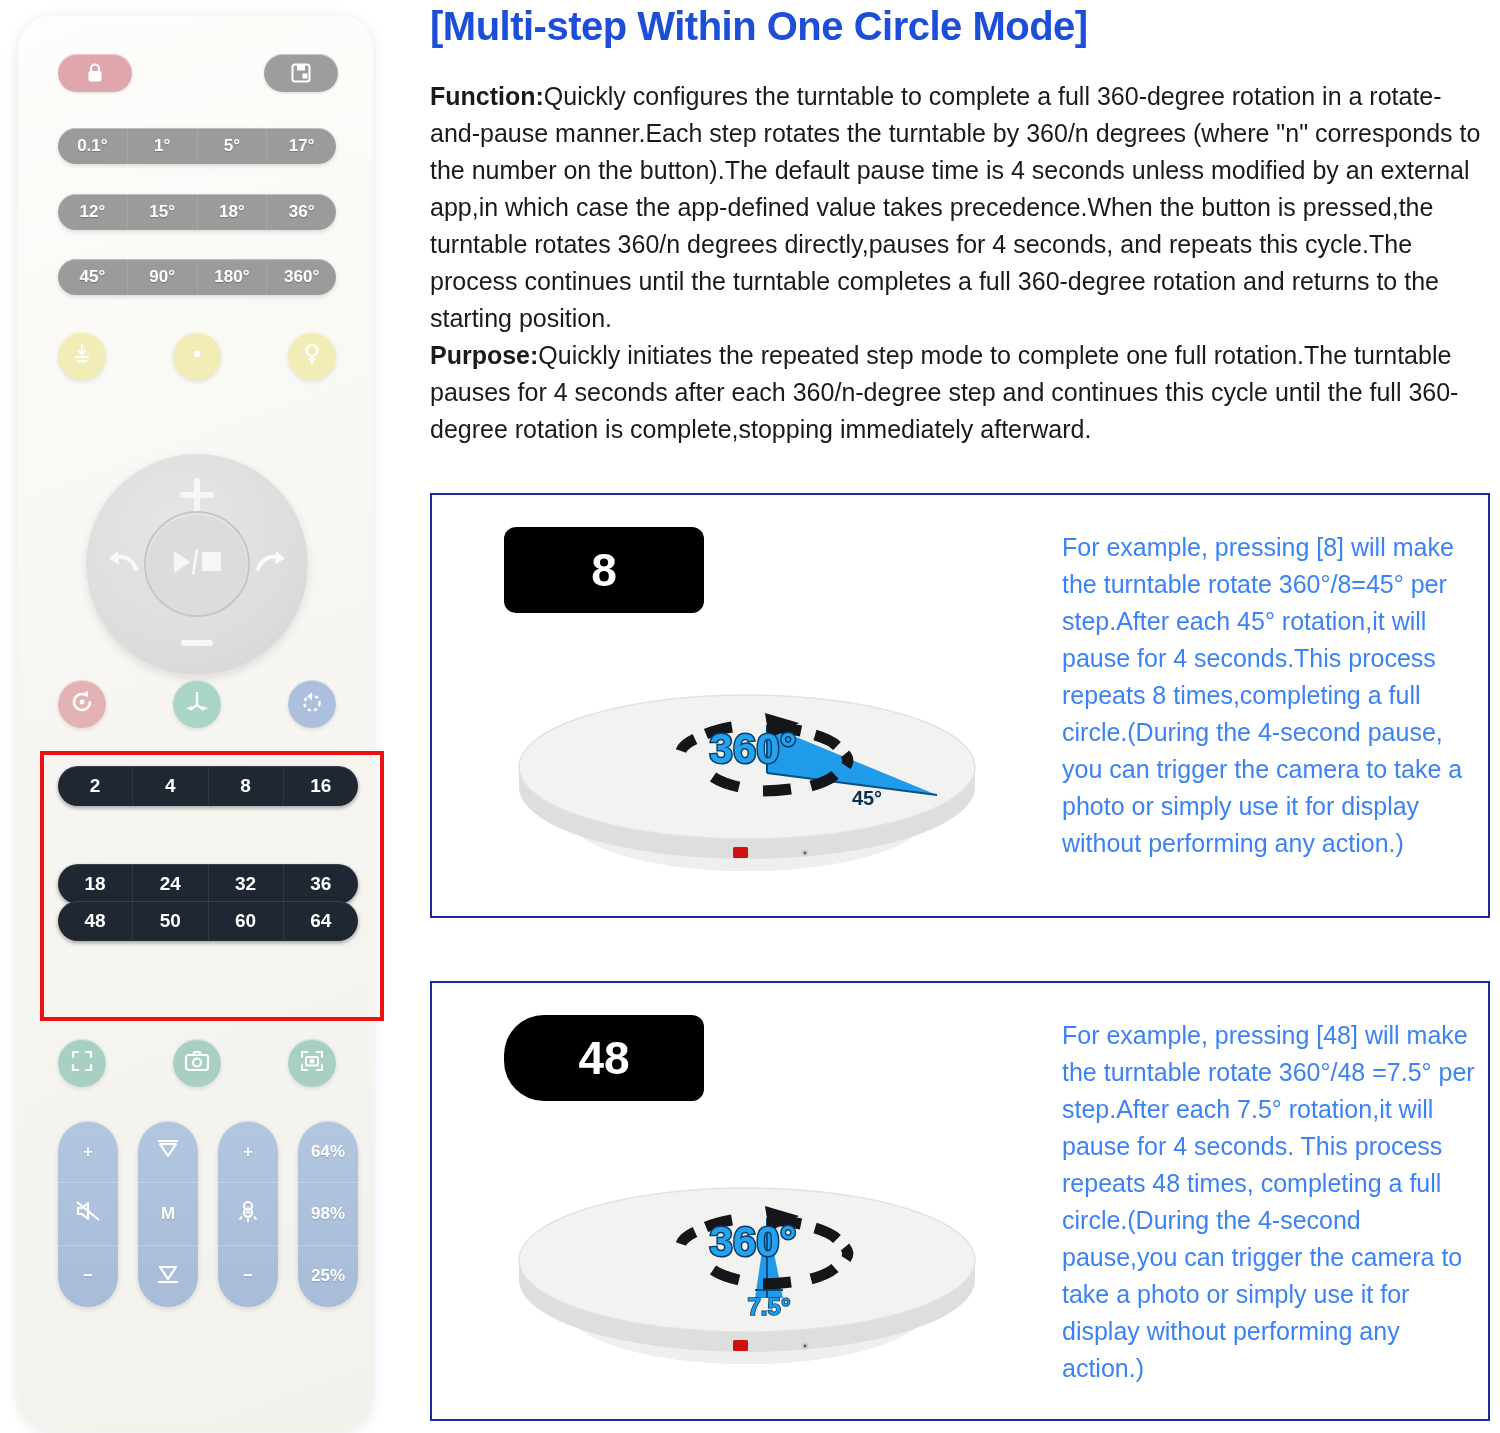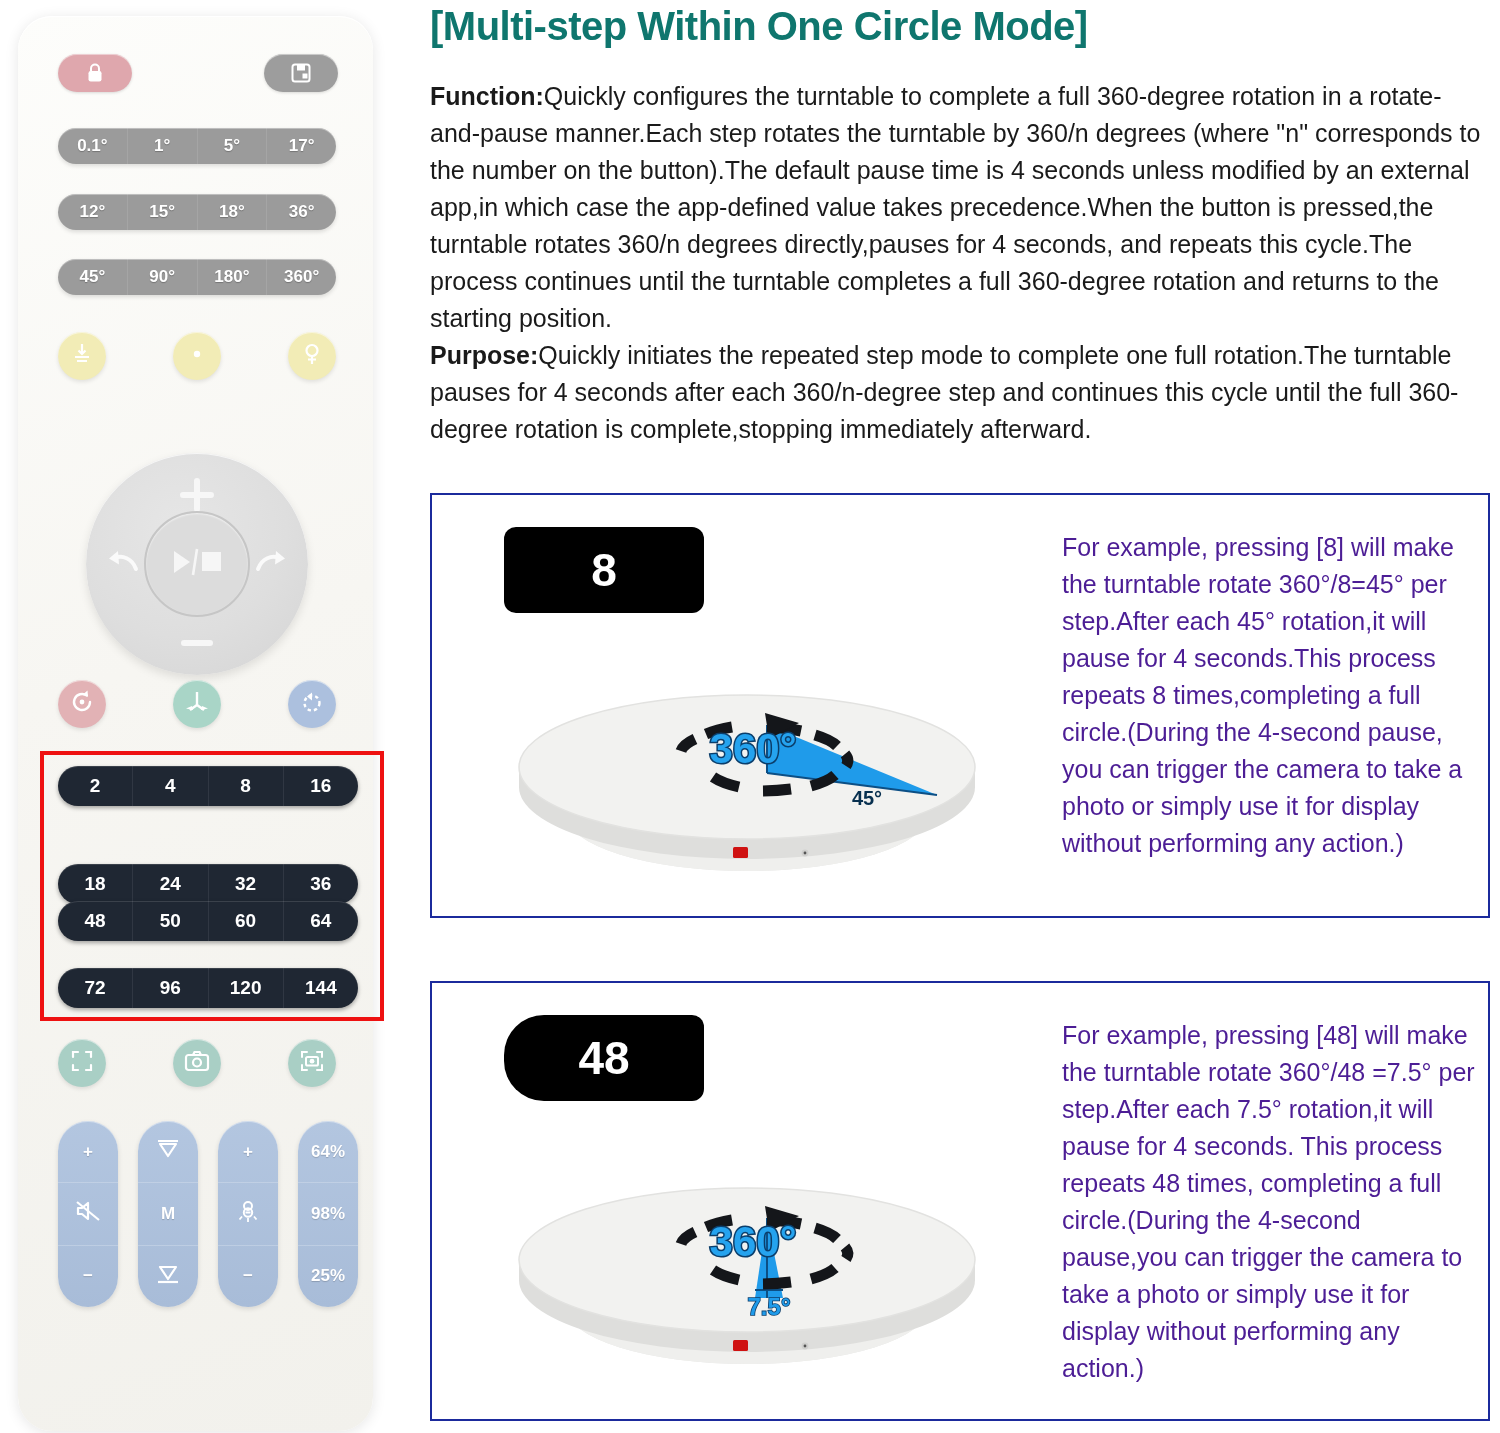--- a/index.html
+++ b/index.html
@@ -133,21 +133,21 @@
     border-bottom:1px solid rgba(255,255,255,.22);
     text-shadow:0 1px 1px rgba(0,0,0,.18);
   }
   .vpill > div:last-child{border-bottom:none;}
 
   
   #content{position:absolute;left:420px;top:0;width:1080px;height:1433px;}
 
   #page-title{
     position:absolute;left:10px;top:4px;width:1060px;
-    font-size:40px;font-weight:bold;color:#0f766e;letter-spacing:-.5px;
+    font-size:40px;font-weight:bold;color:#1d4ed8;letter-spacing:-.5px;
     white-space:nowrap;
   }
 
   #intro{
     position:absolute;left:10px;top:78px;width:1052px;
     font-size:25px;line-height:37px;color:#1a1a1a;
   }
   .lead{font-weight:bold;}
 
   .ex-box{
@@ -160,21 +160,21 @@
   .badge{
     position:absolute;left:72px;top:32px;
     width:200px;height:86px;background:#000;border-radius:12px;
     display:flex;align-items:center;justify-content:center;
     color:#fff;font-size:46px;font-weight:bold;
   }
   #ex-box-1 .badge{border-radius:40px 12px 12px 40px;}
 
   .ex-text{
     position:absolute;top:34px;
-    font-size:25px;line-height:37px;color:#4c1d95;
+    font-size:25px;line-height:37px;color:#3b82f6;
   }
   #ex-box-0 .ex-text{left:630px;width:420px;}
   #ex-box-1 .ex-text{left:630px;width:420px;}
 
   
   .tt{position:absolute;}
   #tt-0{left:35px;top:160px;width:560px;height:240px;}
   #tt-1{left:35px;top:165px;width:560px;height:240px;}
   .tt svg{display:block;}
 </style>
@@ -327,26 +327,20 @@
       <div>24</div>
       <div>32</div>
       <div>36</div>
     </div>
     <div class="num-strip" id="num-row-2">
       <div>48</div>
       <div>50</div>
       <div>60</div>
       <div>64</div>
     </div>
-    <div class="num-strip" id="num-row-3">
-      <div>72</div>
-      <div>96</div>
-      <div>120</div>
-      <div>144</div>
-    </div>
 
     <div class="round-row" id="camera-row">
       <div class="circ c-green">
         <span>
           <svg width="24" height="24" viewBox="0 0 24 24">
               <path d="M3 8V3h5M16 3h5v5M21 16v5h-5M8 21H3v-5" fill="none" stroke="#fff" stroke-width="2.2" stroke-linecap="round"></path>
             </svg>
         </span>
       </div>
       <div class="circ c-green">

